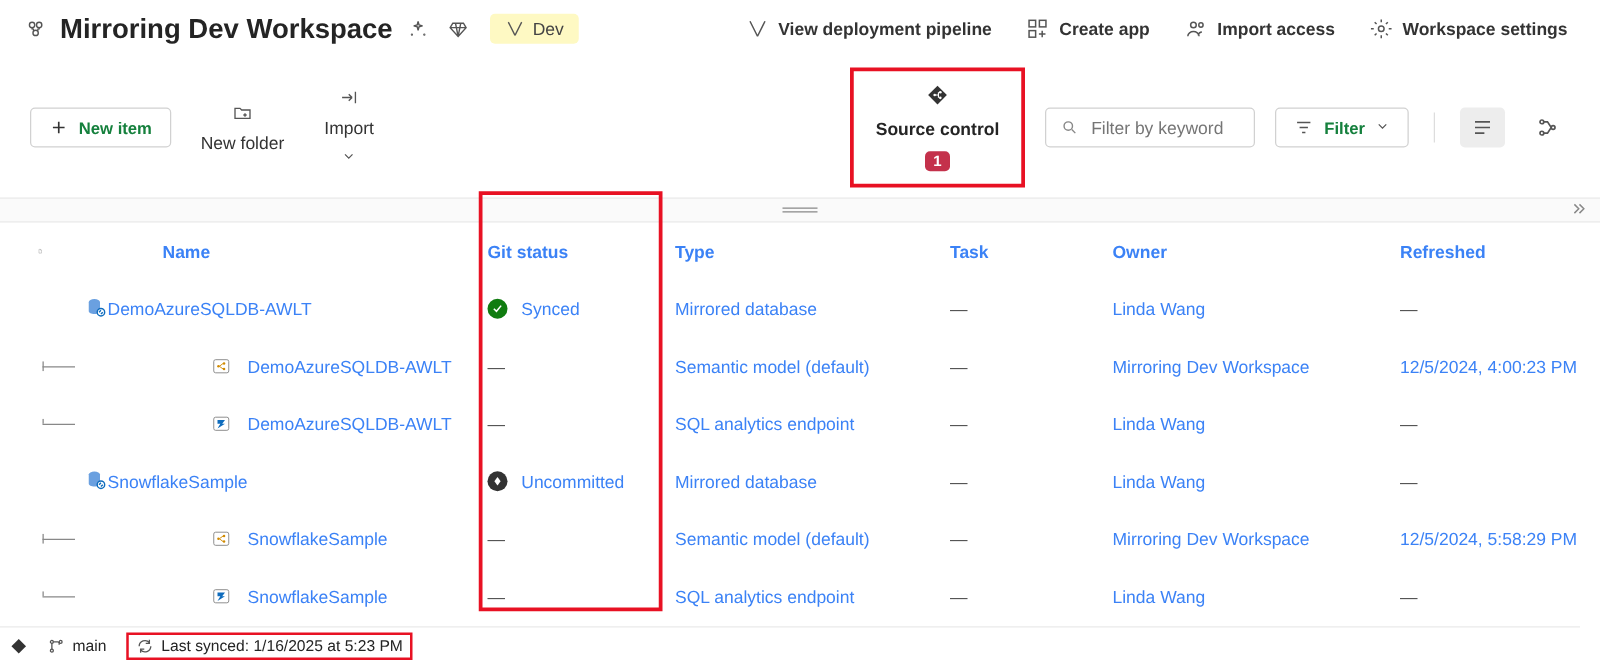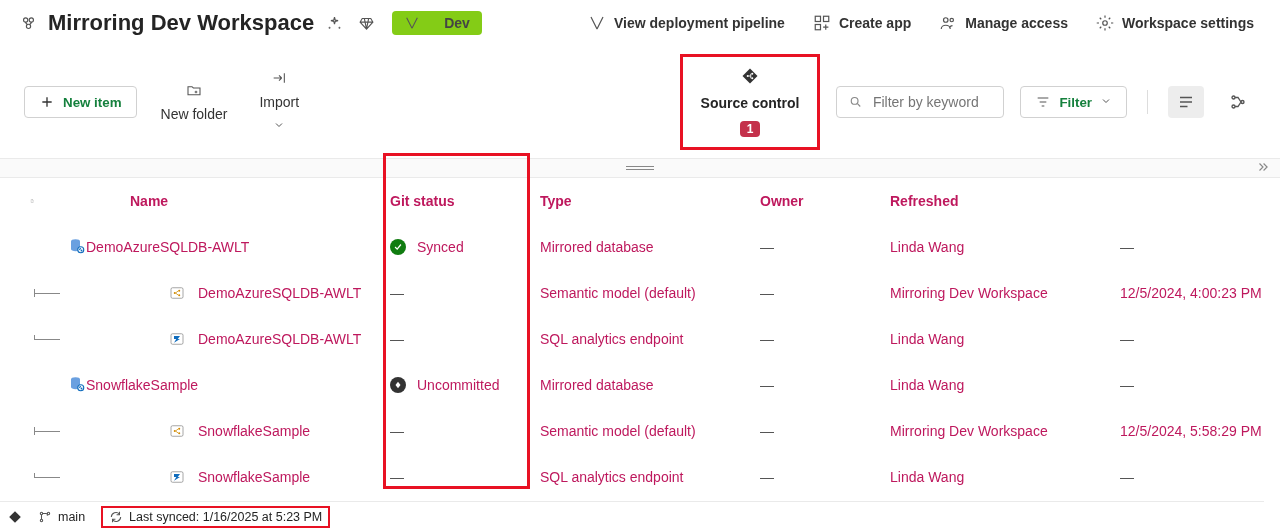--- a/index.html
+++ b/index.html
@@ -18,23 +18,23 @@
     display: flex;
     align-items: center;
     padding: 10px 16px;
     gap: 8px;
   }
   .ws-icon svg { width: 22px; height: 22px; }
   .ws-title { font-size: 22px; font-weight: 700; }
   .hdr-icon { display:inline-flex; align-items:center; justify-content:center; width:24px; height:24px; }
   .hdr-icon svg { width:17px; height:17px; }
   .dev-pill {
-    display:inline-flex; align-items:center; gap:24px;
-    background:#84cc16; border-radius:4px; padding:4px 12px;
-    margin-left:6px; font-weight:700; color:#444;
+    display:inline-flex; align-items:center; gap:6px;
+    background:#fef9c3; border-radius:4px; padding:4px 12px;
+    margin-left:6px; font-weight:400; color:#444;
   }
   .dev-pill svg { width:16px; height:16px; }
   .spacer { flex:1; }
   .hdr-link {
     display:inline-flex; align-items:center; gap:8px;
     padding:4px 10px; font-weight:600; color:#333; cursor:pointer;
   }
   .hdr-link svg { width:18px; height:18px; }
 
   .toolbar {
@@ -88,21 +88,21 @@
   .thead { font-weight:700; color:#222; }
   .git-col-box {
     border:3px solid #e81123;
     position:absolute;
     left: 383px;
     top: 153px;
     width: 147px;
     height: 336px;
     pointer-events:none;
   }
-  .cell { padding: 4px 6px; white-space:nowrap; overflow:hidden; text-overflow:ellipsis; color:#be185d;}
+  .cell { padding: 4px 6px; white-space:nowrap; overflow:hidden; text-overflow:ellipsis; color:#3b82f6;}
   .dash { color:#555; }
   .name-cell { display:flex; align-items:center; gap:12px; }
   .item-icon { width:18px; height:18px; display:inline-flex; align-items:center; justify-content:center;}
   .item-icon svg { width:18px; height:18px; }
   .child-indent .name-cell { padding-left:44px; }
   .tree-line {
     position:relative;
   }
   .tree-line::before {
     content:""; position:absolute; left:10px; top:0; bottom:0; width:1px; background:#888;
@@ -175,21 +175,21 @@
         <path d="M17 14v7m-3.5-3.5h7"></path>
       </svg>
     <span>Create app</span>
   </span>
   <span class="hdr-link">
     <svg viewBox="0 0 24 24" stroke="#555" fill="none" stroke-width="1.6">
         <circle cx="9" cy="8" r="3"></circle>
         <circle cx="17" cy="8" r="2.3"></circle>
         <path d="M3 20c0-3 3-5 6-5s6 2 6 5M14 19c.5-2 2-3.5 4-3.5"></path>
       </svg>
-    <span>Manage access</span>
+    <span>Import access</span>
   </span>
   <span class="hdr-link">
     <svg viewBox="0 0 24 24" stroke="#555" fill="none" stroke-width="1.6">
         <circle cx="12" cy="12" r="3"></circle>
         <path d="M12 2v3M12 19v3M4 12H1M23 12h-3M5 5l2 2M17 17l2 2M19 5l-2 2M7 17l-2 2"></path>
       </svg>
     <span>Workspace settings</span>
   </span>
 </div>
 
@@ -282,20 +282,21 @@
 <div class="table-area">
   <div class="thead">
     <div class="cell file-dog">
       <svg viewBox="0 0 24 24" stroke="#777" fill="none" stroke-width="1.6" width="15" height="18">
           <path d="M7 3h8l4 4v14H7z M15 3v4h4"></path>
         </svg>
     </div>
     <div class="cell">Name</div>
     <div class="cell">Git status</div>
     <div class="cell">Type</div>
+    <div class="cell">Task</div>
     <div class="cell">Owner</div>
     <div class="cell">Refreshed</div>
   </div>
 
   <div class="trow">
     <div class="cell" style="padding-left:44px">
       <span class="item-icon">
         <svg viewBox="0 0 24 24">
             <ellipse cx="10" cy="6" rx="6" ry="3" fill="#6aa0e0"></ellipse>
             <path d="M4 6v10c0 1.7 2.7 3 6 3s6-1.3 6-3V6" fill="#6aa0e0"></path>

